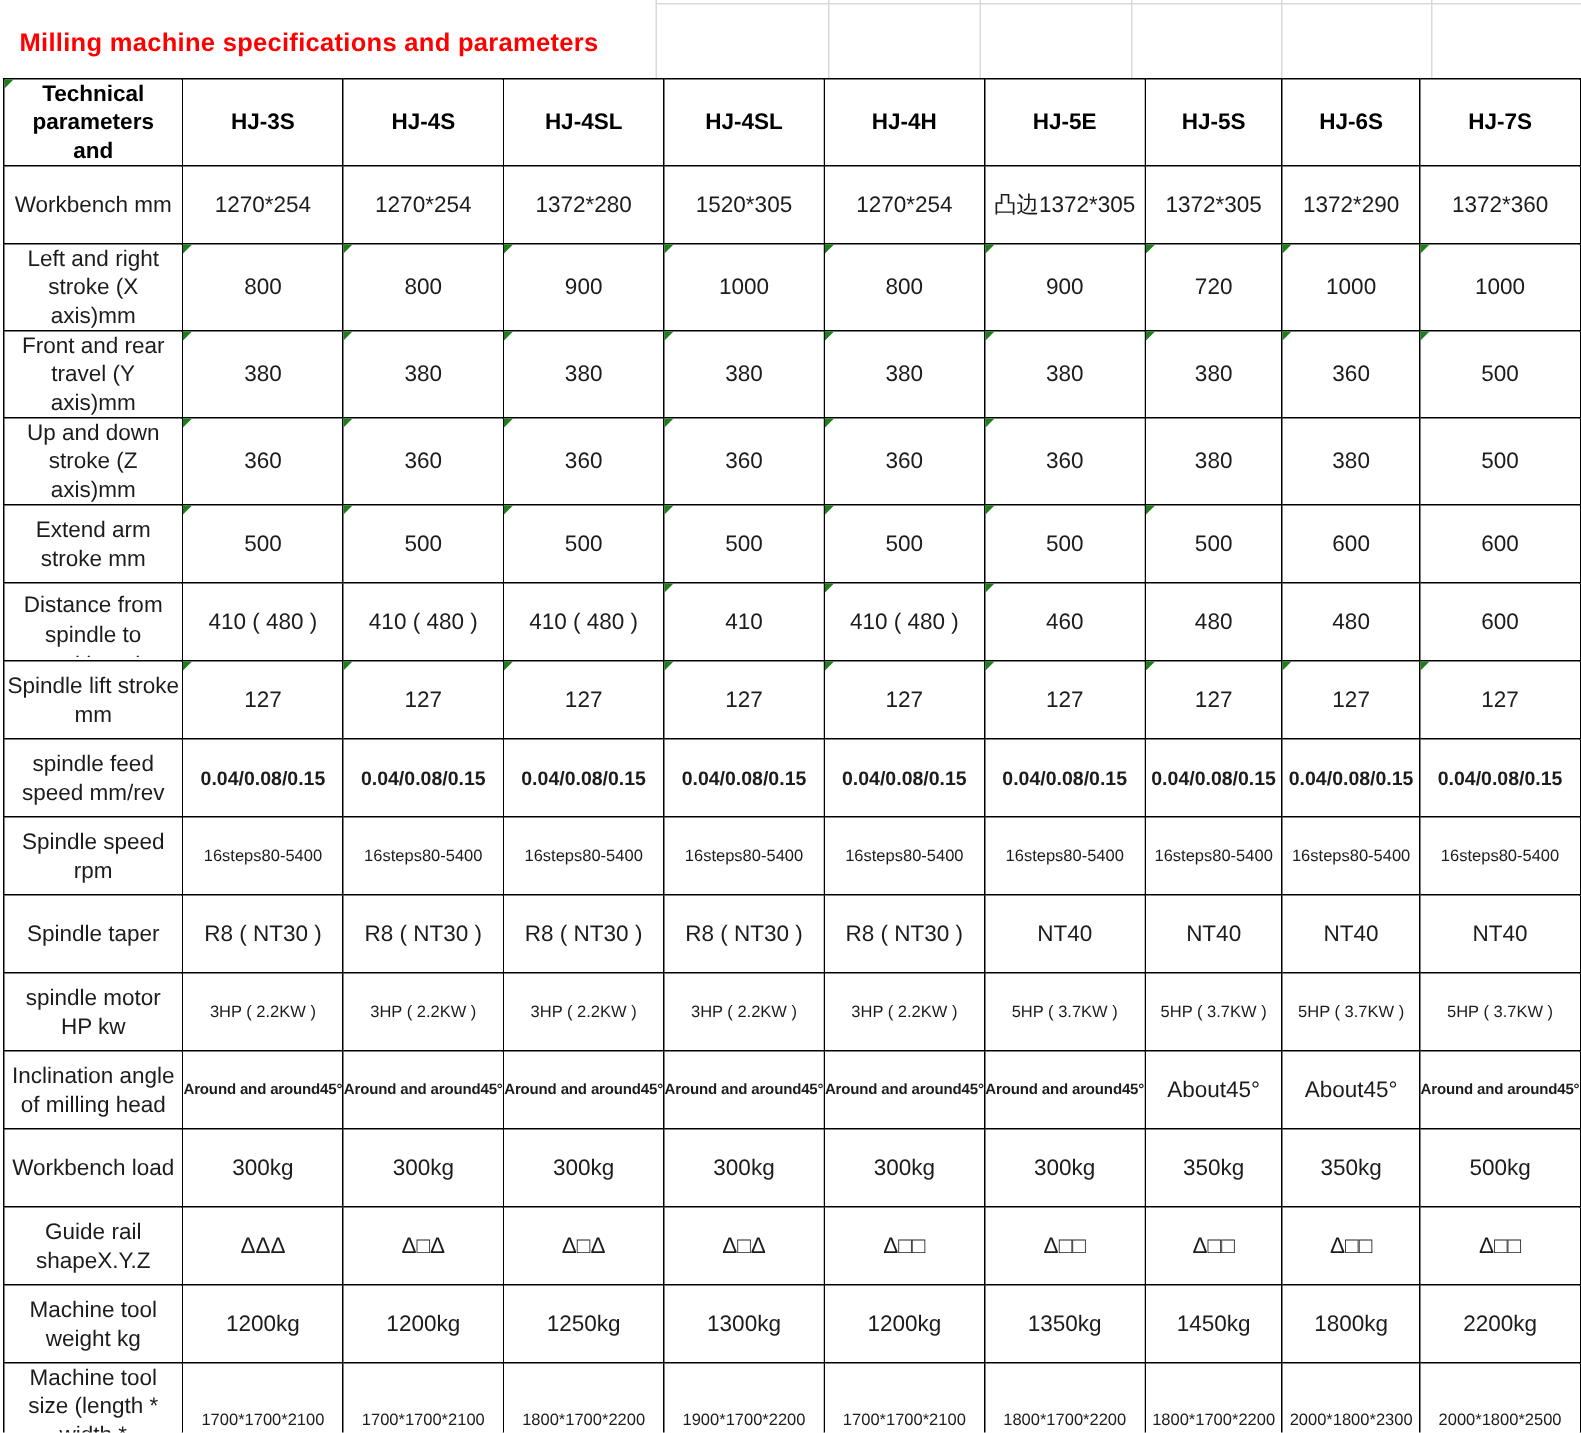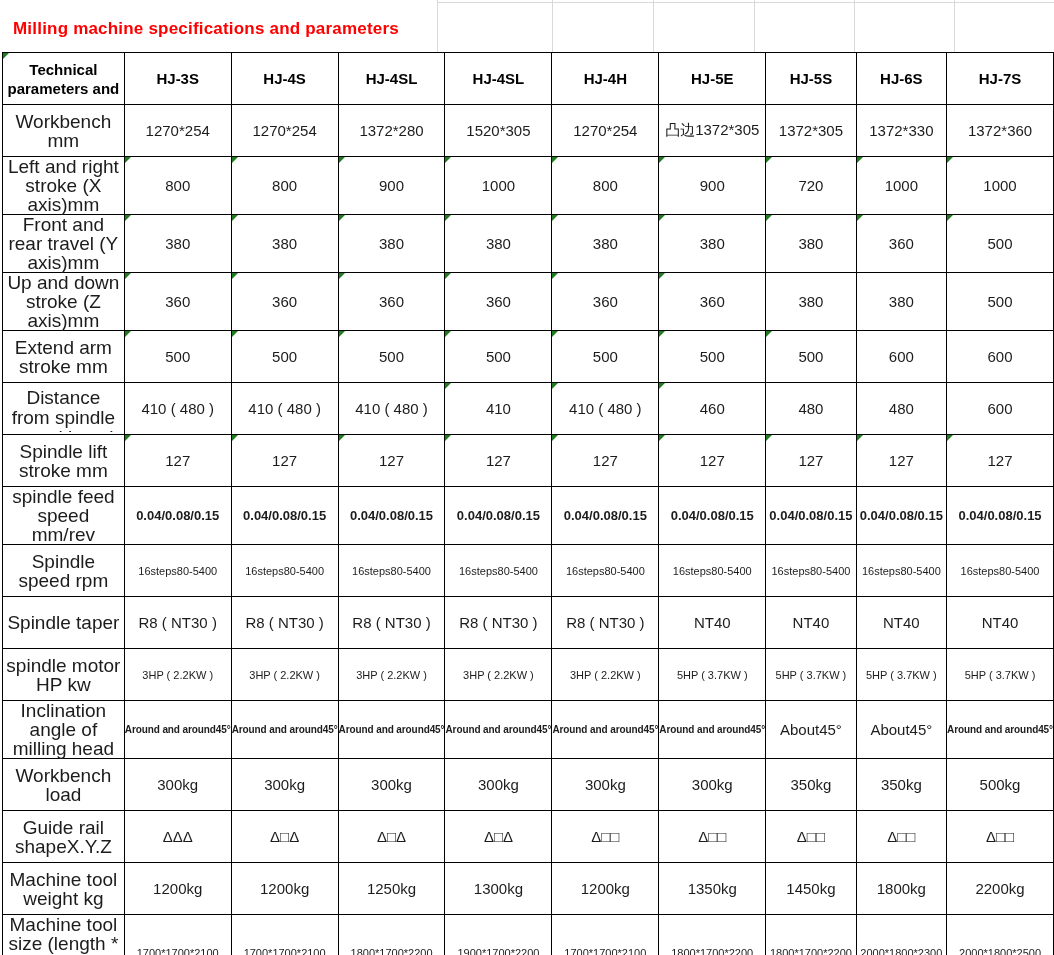--- a/index.html
+++ b/index.html
@@ -34,21 +34,21 @@
     height: 52px; box-sizing: border-box;
     position: relative;
     white-space: nowrap;
     overflow: visible;
   }
   th {
     font-size: 15px; font-weight: 700; color: #000;
   }
   th.corner { white-space: normal; line-height: 19px; padding: 0 4px; }
   td.label-cell {
-    white-space: normal; font-size: 19px; line-height: 19px;
+    white-space: normal; font-size: 15px; line-height: 19px;
     color: #1c1c1c; padding: 0 2px;
   }
   td.label-cell.clip { vertical-align: top; overflow: hidden; }
   td.label-cell.clip .label-inner {
     height: 49px; overflow: hidden; padding-top: 5px; box-sizing: border-box;
     line-height: 20px;
   }
   tr.tall th, tr.tall td { height: 64px; }
   td.val.md  { font-size: 15px; }
   td.val.smp { font-size: 13px; font-weight: bold; }
@@ -108,21 +108,21 @@
           <td class="label-cell">
             <div class="label-inner">Workbench mm</div>
           </td>
           <td class="val md"><span>1270*254</span></td>
           <td class="val md"><span>1270*254</span></td>
           <td class="val md"><span>1372*280</span></td>
           <td class="val md"><span>1520*305</span></td>
           <td class="val md"><span>1270*254</span></td>
           <td class="val md"><span>凸边1372*305</span></td>
           <td class="val md"><span>1372*305</span></td>
-          <td class="val md"><span>1372*330</span></td>
+          <td class="val md"><span>1372*290</span></td>
           <td class="val md"><span>1372*360</span></td>
         </tr>
         <tr>
           <td class="label-cell">
             <div class="label-inner">Left and right stroke (X axis)mm</div>
           </td>
           <td class="val md"><span class="flag-icon"></span><span>800</span></td>
           <td class="val md"><span class="flag-icon"></span><span>800</span></td>
           <td class="val md"><span class="flag-icon"></span><span>900</span></td>
           <td class="val md"><span class="flag-icon"></span><span>1000</span></td>

